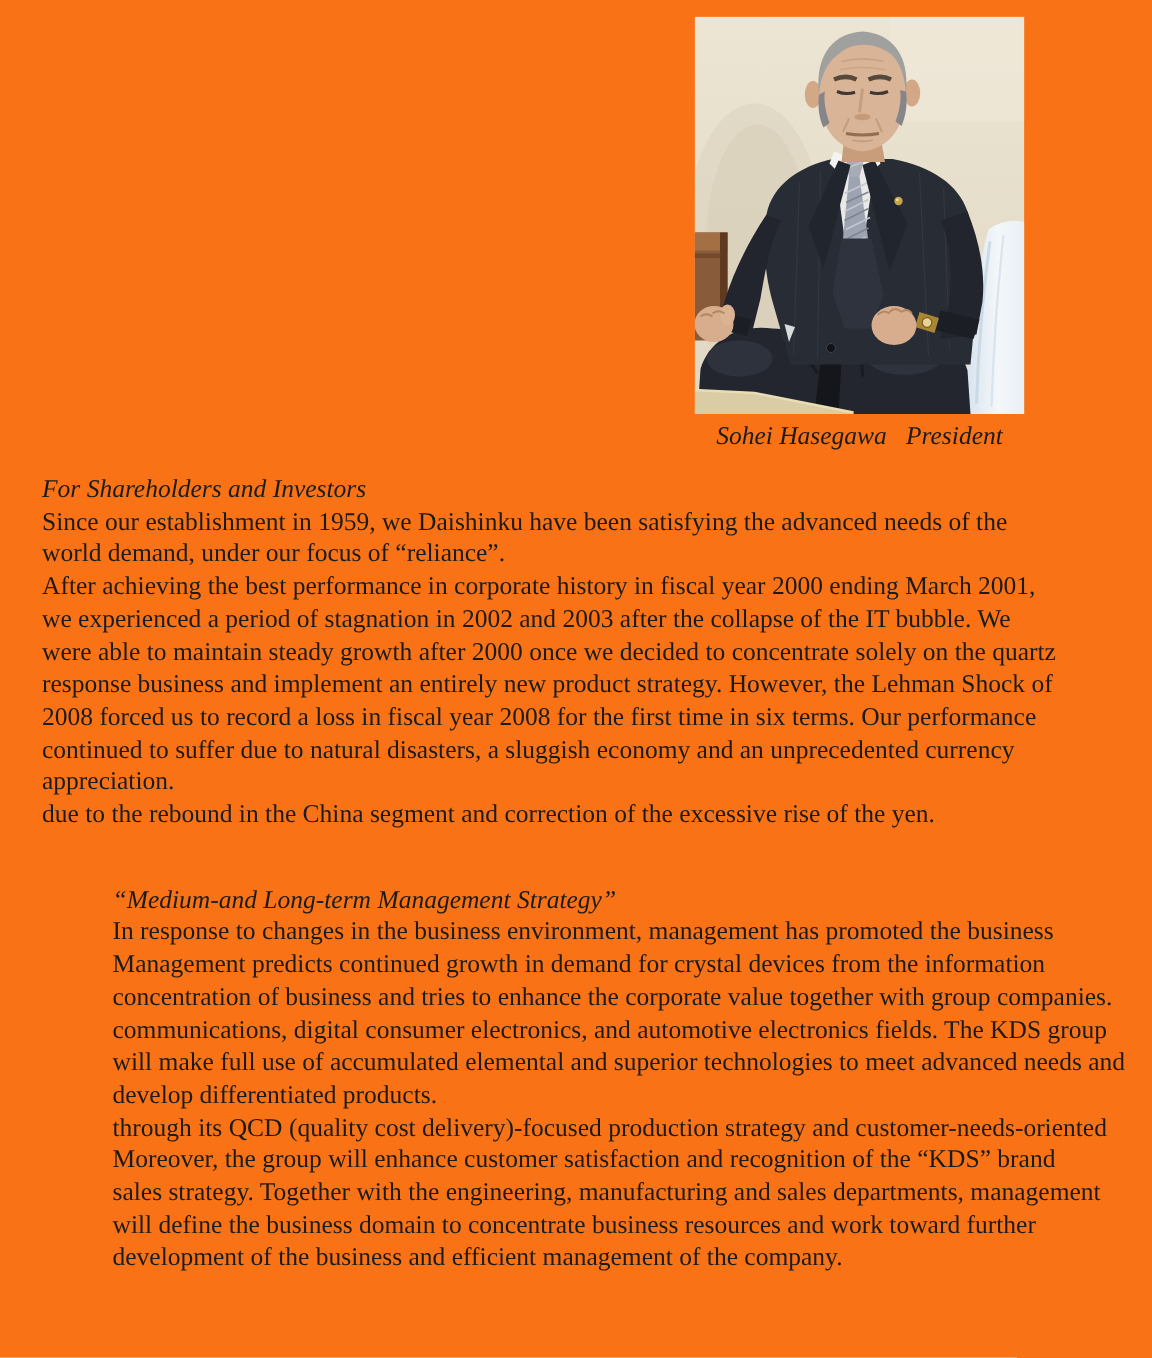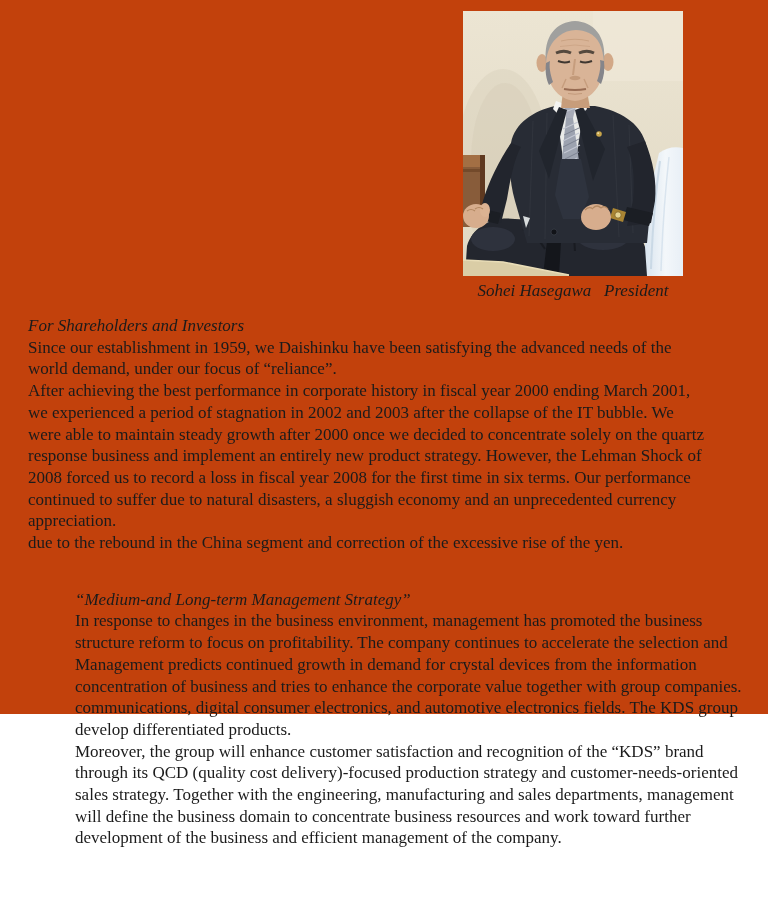--- a/index.html
+++ b/index.html
@@ -1,21 +1,21 @@
 <!DOCTYPE html>
 <html><head>
 <meta charset="utf-8">
 <style>
   html,body{margin:0;padding:0;}
   body{
     width:768px;height:905px;background:#ffffff;
     font-family:"Liberation Serif", serif;color:#1b1b1b;
     overflow:hidden;
   }
-  .page{position:relative;width:768px;height:714px;background:#c2410c;}
+  .page{position:relative;width:768px;height:905px;background:#f97316;}
 
   
   .photo{
     position:absolute;left:463px;top:11px;width:220px;height:265px;
     overflow:hidden;
   }
   .photo svg{display:block;width:220px;height:265px;filter:blur(0.35px) saturate(0.96);}
   .caption{
     position:absolute;left:463px;top:281px;width:220px;
     text-align:center;font-style:italic;font-size:17px;line-height:20px;
@@ -172,26 +172,26 @@
       <div class="line">response business and implement an entirely new product strategy. However, the Lehman Shock of</div>
       <div class="line">2008 forced us to record a loss in fiscal year 2008 for the first time in six terms. Our performance</div>
       <div class="line">continued to suffer due to natural disasters, a sluggish economy and an unprecedented currency</div>
       <div class="line">appreciation.</div>
       <div class="line">due to the rebound in the China segment and correction of the excessive rise of the yen.</div>
     </section>
 
     <section class="sec2">
       <h2>“Medium-and Long-term Management Strategy”</h2>
       <div class="line">In response to changes in the business environment, management has promoted the business</div>
-      <div class="line">structure reform to focus on profitability. The company continues to accelerate the selection and</div>
       <div class="line">Management predicts continued growth in demand for crystal devices from the information</div>
       <div class="line">concentration of business and tries to enhance the corporate value together with group companies.</div>
       <div class="line">communications, digital consumer electronics, and automotive electronics fields. The KDS group</div>
+      <div class="line">will make full use of accumulated elemental and superior technologies to meet advanced needs and</div>
       <div class="line">develop differentiated products.</div>
+      <div class="line">through its QCD (quality cost delivery)-focused production strategy and customer-needs-oriented</div>
       <div class="line">Moreover, the group will enhance customer satisfaction and recognition of the “KDS” brand</div>
-      <div class="line">through its QCD (quality cost delivery)-focused production strategy and customer-needs-oriented</div>
       <div class="line">sales strategy. Together with the engineering, manufacturing and sales departments, management</div>
       <div class="line">will define the business domain to concentrate business resources and work toward further</div>
       <div class="line">development of the business and efficient management of the company.</div>
     </section>
 
   </div>
 </div>
 
 </body></html>

